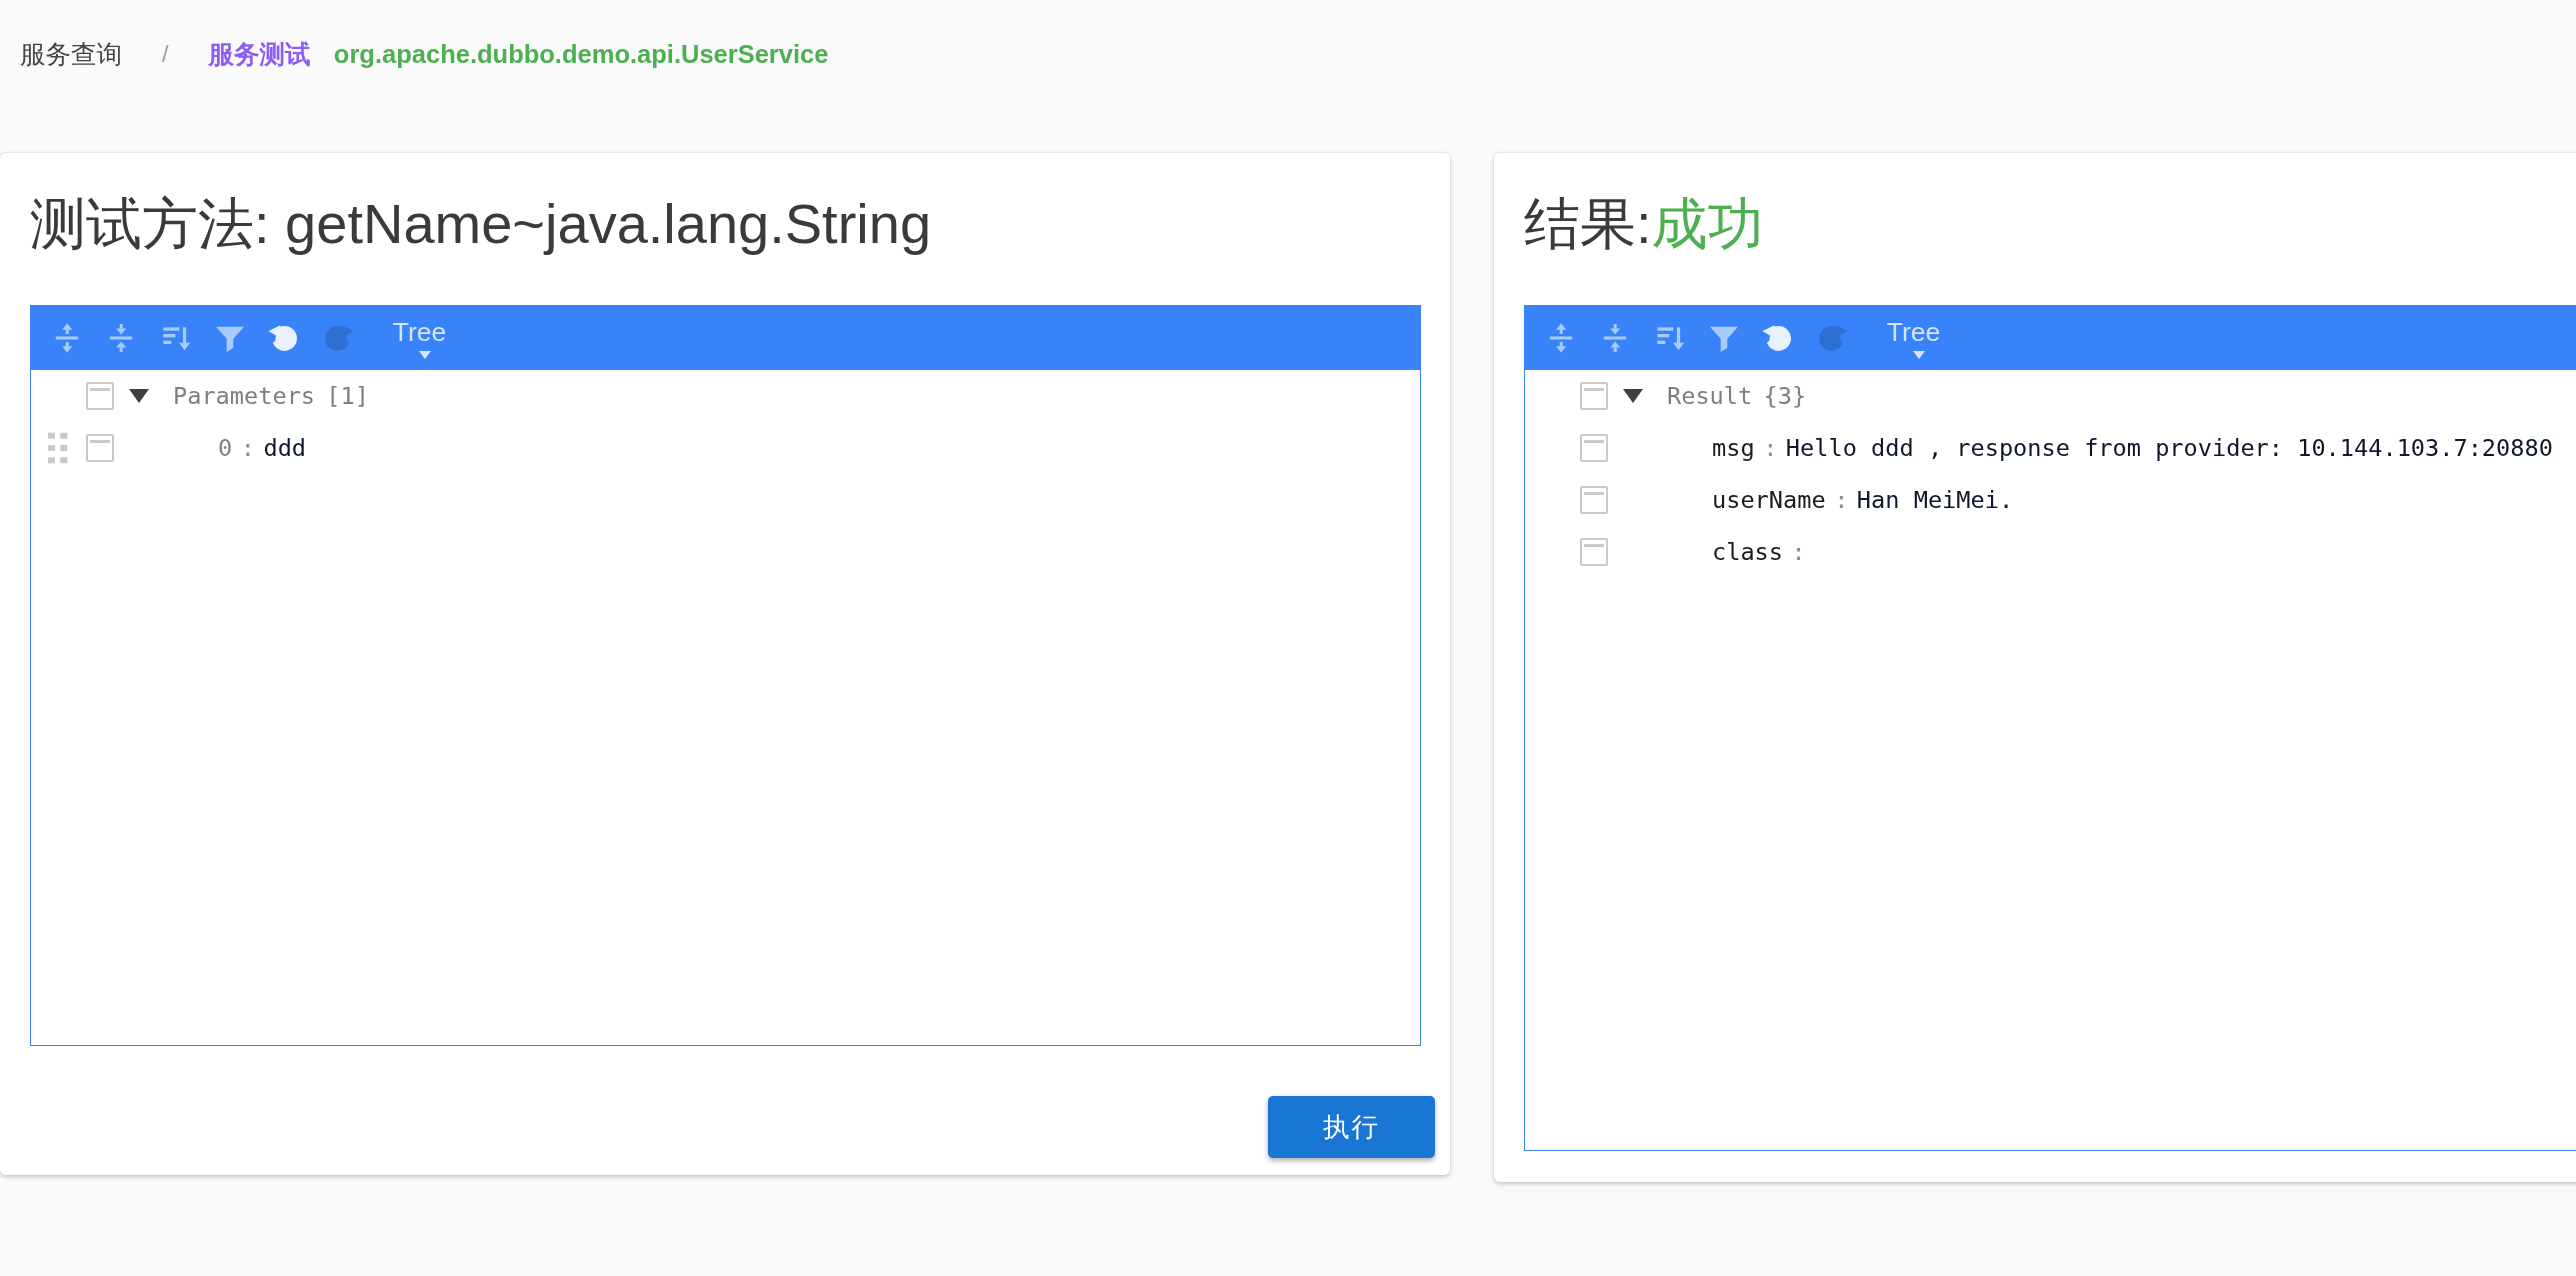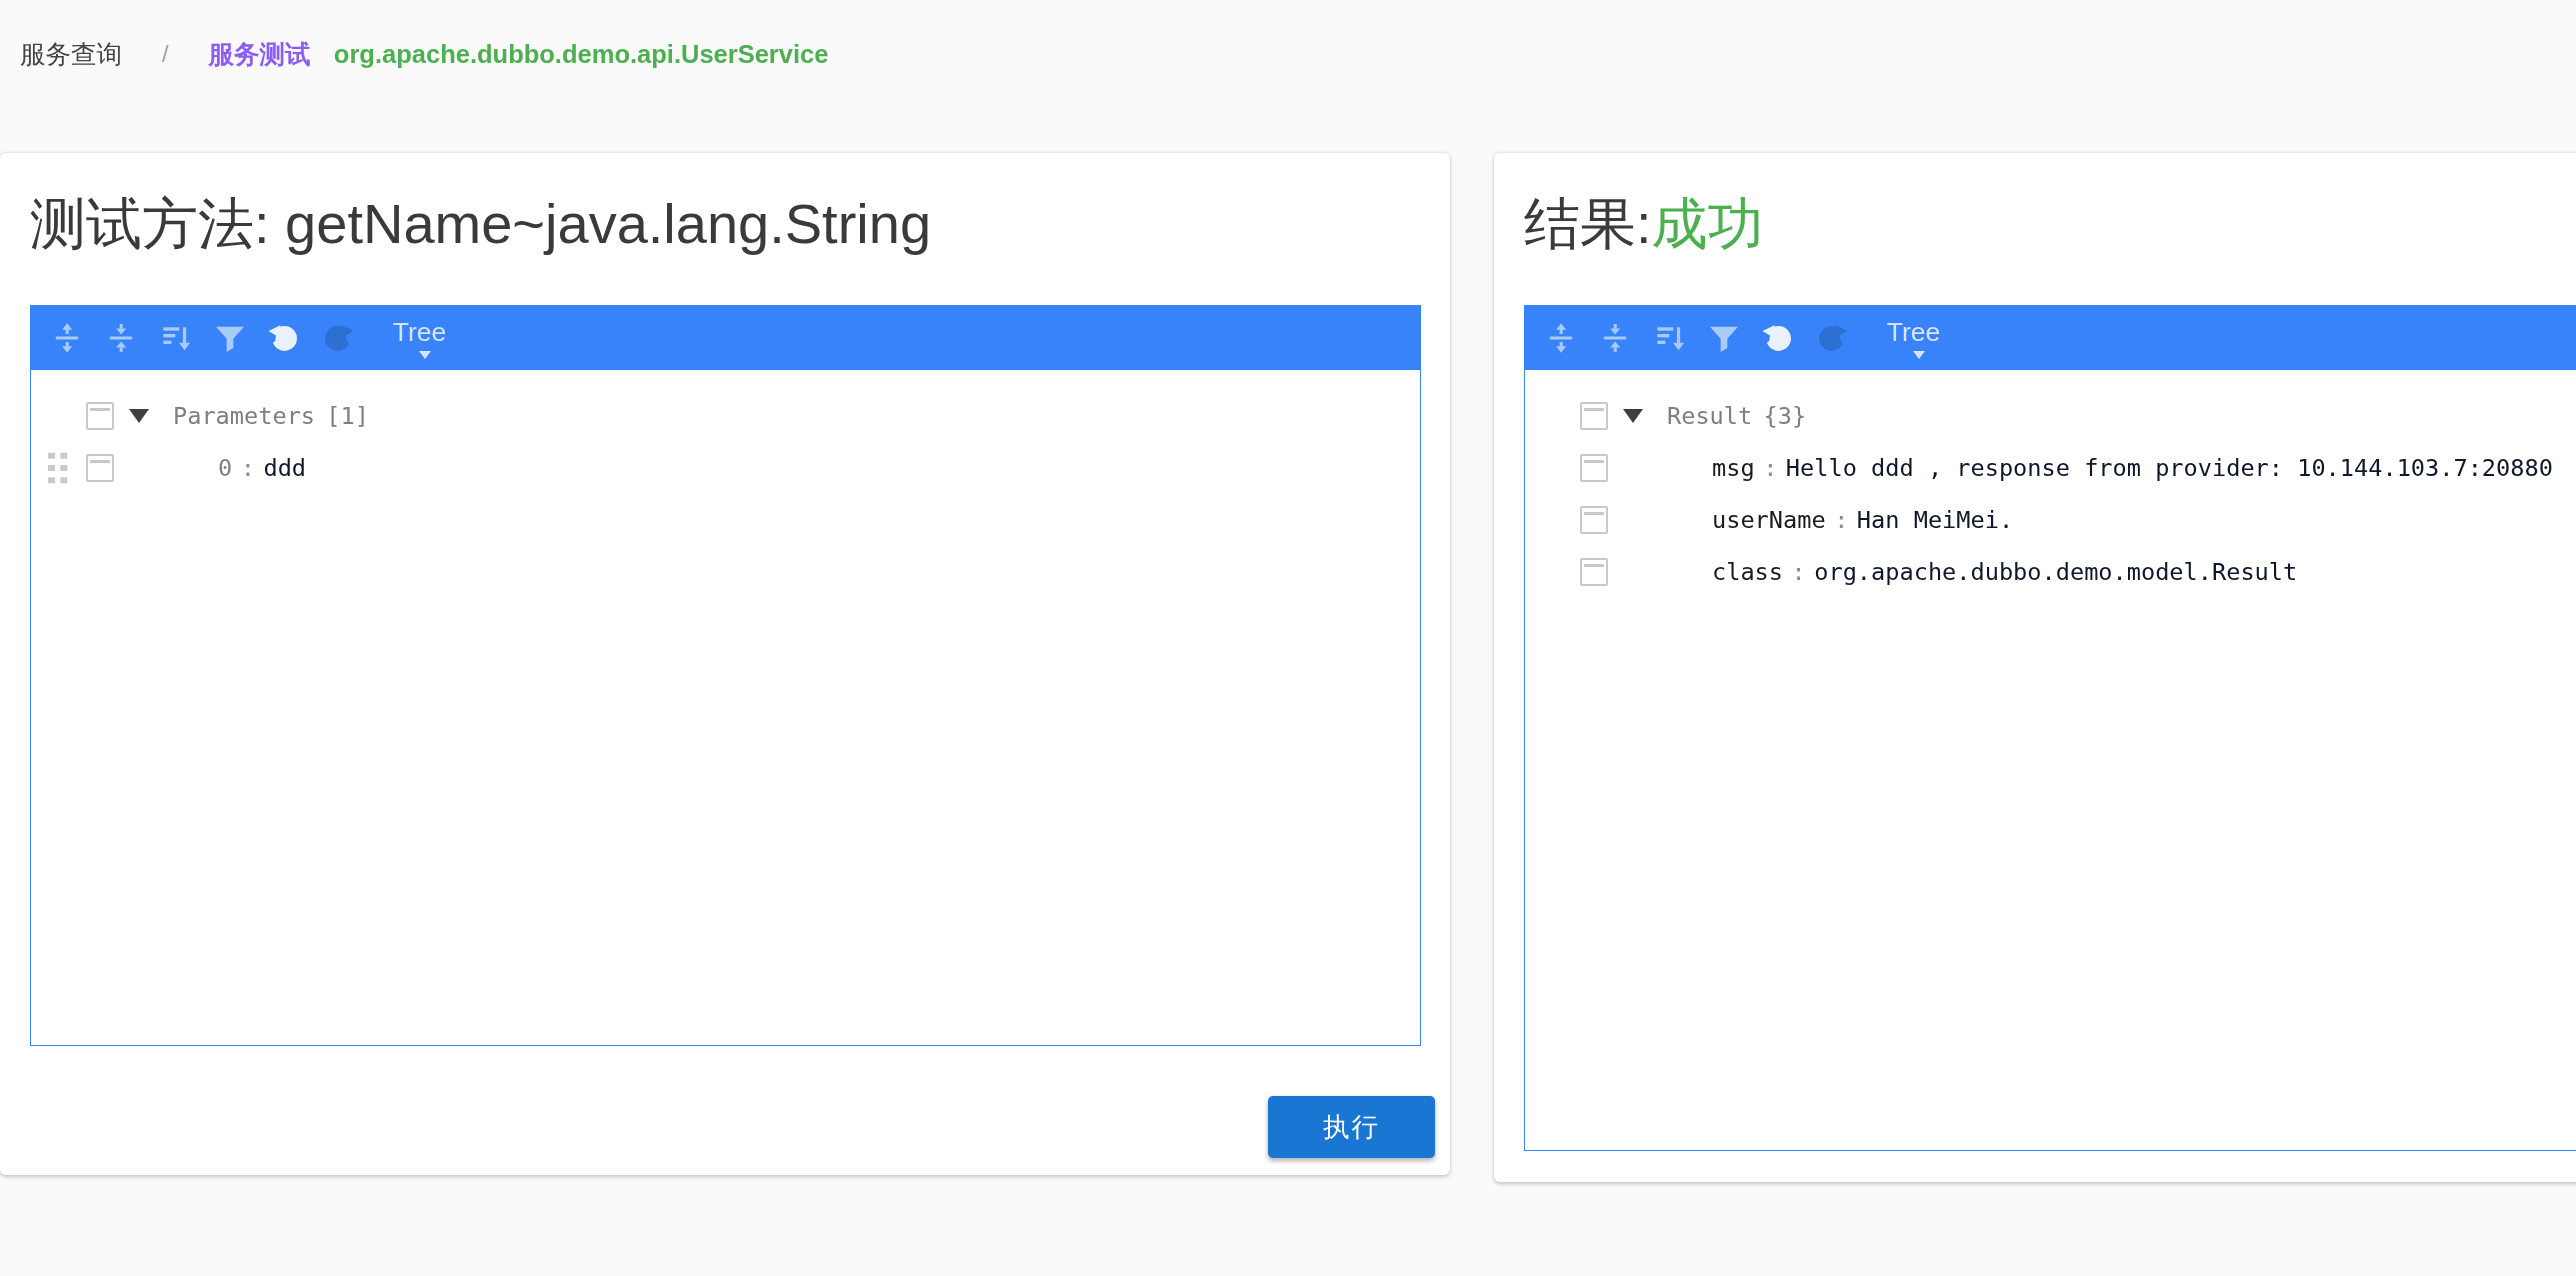--- a/index.html
+++ b/index.html
@@ -53,21 +53,21 @@
   .ic-redo{fill:#2E6FD2;stroke:#2E6FD2;}
   .mode-dd{
     margin-left:21px;display:flex;align-items:center;cursor:pointer;
     color:#D6E5FE;font-size:26.5px;flex-direction:column;
   }
   .caret{
     width:0;height:0;margin-left:11.3px;margin-top:2.8px;
     border-left:6.6px solid transparent;border-right:6.6px solid transparent;
     border-top:8.5px solid #D6E5FE;
   }
-  .ed-content{position:relative;background:#fff;margin-top:20px;}
+  .ed-content{position:relative;background:#fff;}
   .tree-row{position:relative;height:52px;}
   .row-abs{position:absolute;top:50%;transform:translateY(-50%);}
 
   
   .drag-dots{left:17px;width:6.6px;height:6.6px;background:#C9C9C9;
     box-shadow:12.3px 0 0 #C9C9C9, 0 12.3px 0 #C9C9C9, 12.3px 12.3px 0 #C9C9C9,
                0 24.6px 0 #C9C9C9, 12.3px 24.6px 0 #C9C9C9;
     margin-top:-12.3px;}
   
   .menu-sq{
@@ -284,19 +284,18 @@
           <span class="key">userName</span>
           <span class="sep">:</span>
           <span class="val">Han MeiMei.</span>
         </span>
       </div>
       <div class="tree-row">
         <button class="row-abs menu-sq"></button>
         <span class="row-abs child-group mono">
           <span class="key">class</span>
           <span class="sep">:</span>
-          <span class="val">org.apache.dubbo.demo.model.Result</span>
         </span>
       </div>
     </div>
   </div>
 </div>
 
 
 </body></html>

